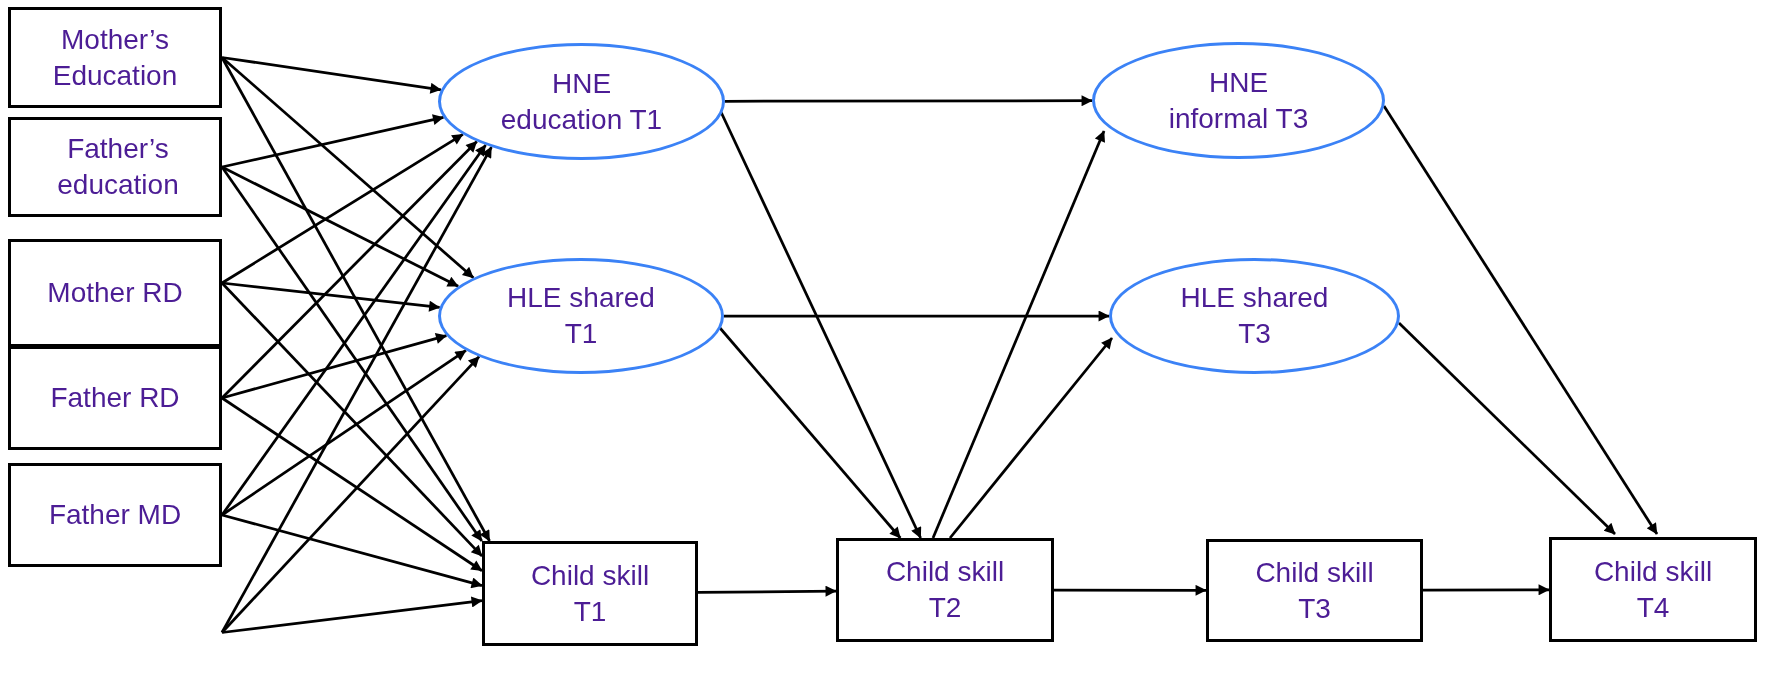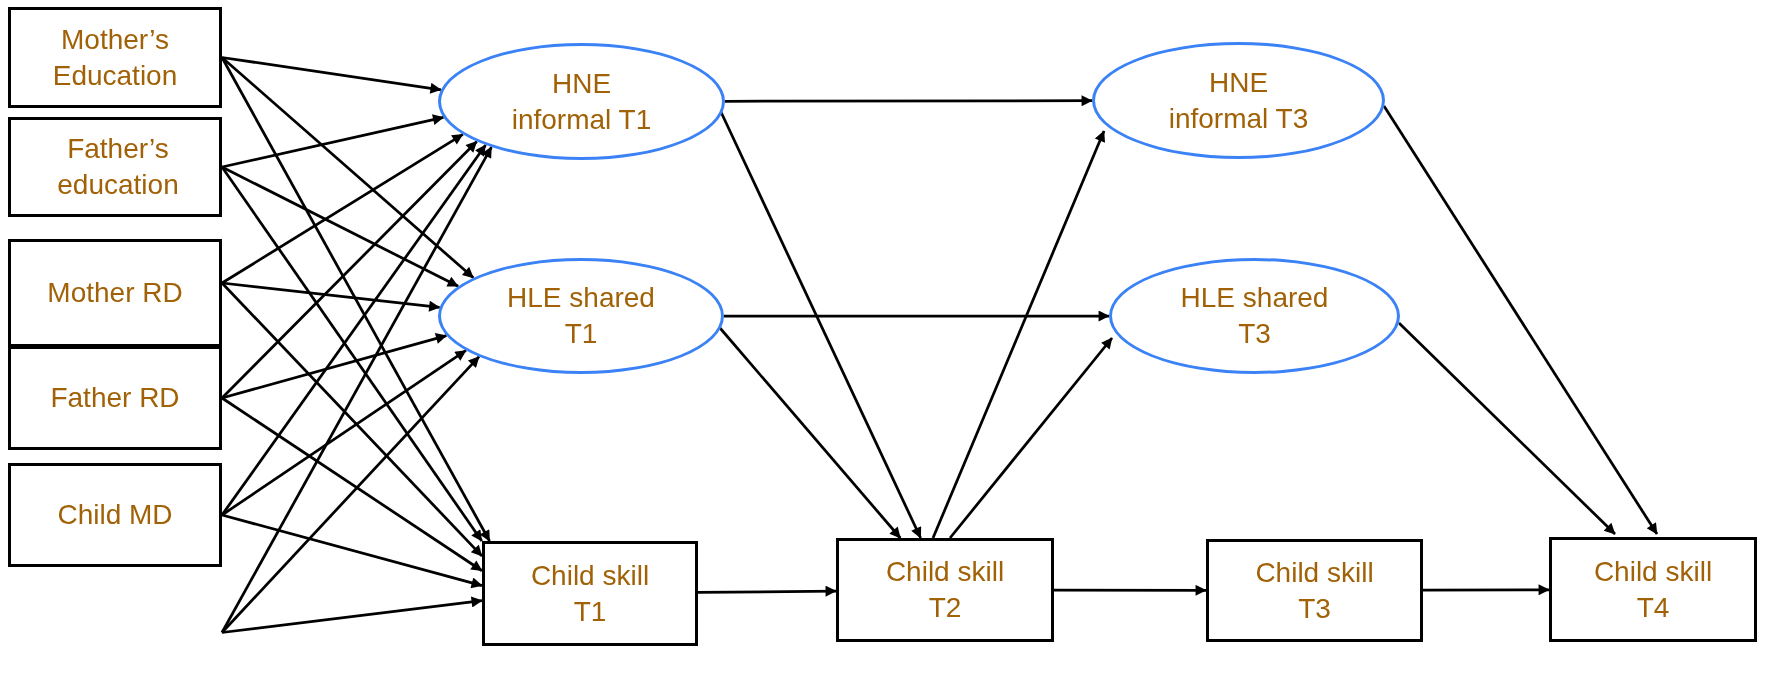--- a/index.html
+++ b/index.html
@@ -9,21 +9,21 @@
     background:#ffffff;
     font-family:"Liberation Sans",sans-serif;
     overflow:hidden;
   }
   .edge-layer{position:absolute;left:0;top:0;width:1772px;height:689px;}
   .node{
     position:absolute;
     box-sizing:border-box;
     display:flex;flex-direction:column;
     align-items:center;justify-content:center;
-    background:#ffffff;color:#a16207;
+    background:#ffffff;color:#4c1d95;
     font-size:28px;line-height:36px;
     text-align:center;
   }
   .node.rect{border:3px solid #000000;}
   .node.ellipse{border:3px solid #3b82f6;border-radius:50%;}
   .label-line{white-space:nowrap;}
 </style>
 </head>
 <body>
 
@@ -75,25 +75,25 @@
       <div class="label-line">Father’s</div>
       <div class="label-line">education</div>
     </div>
     <div class="node rect" style="left: 8px; top: 239px; width: 214px; height: 108px;">
       <div class="label-line">Mother RD</div>
     </div>
     <div class="node rect" style="left: 8px; top: 346px; width: 214px; height: 104px; text-align: center;">
       <div class="label-line">Father RD</div>
     </div>
     <div class="node rect" style="left: 8px; top: 463px; width: 214px; height: 104px;">
-      <div class="label-line">Child MD</div>
+      <div class="label-line">Father MD</div>
     </div>
     <div class="node ellipse" style="left: 438px; top: 43px; width: 287px; height: 117px;">
       <div class="label-line">HNE</div>
-      <div class="label-line">informal T1</div>
+      <div class="label-line">education T1</div>
     </div>
     <div class="node ellipse" style="left: 438px; top: 258px; width: 286px; height: 116px;">
       <div class="label-line">HLE shared</div>
       <div class="label-line">T1</div>
     </div>
     <div class="node ellipse" style="left: 1092px; top: 42px; width: 293px; height: 117px;">
       <div class="label-line">HNE</div>
       <div class="label-line">informal T3</div>
     </div>
     <div class="node ellipse" style="left: 1109px; top: 258px; width: 291px; height: 116px;">

